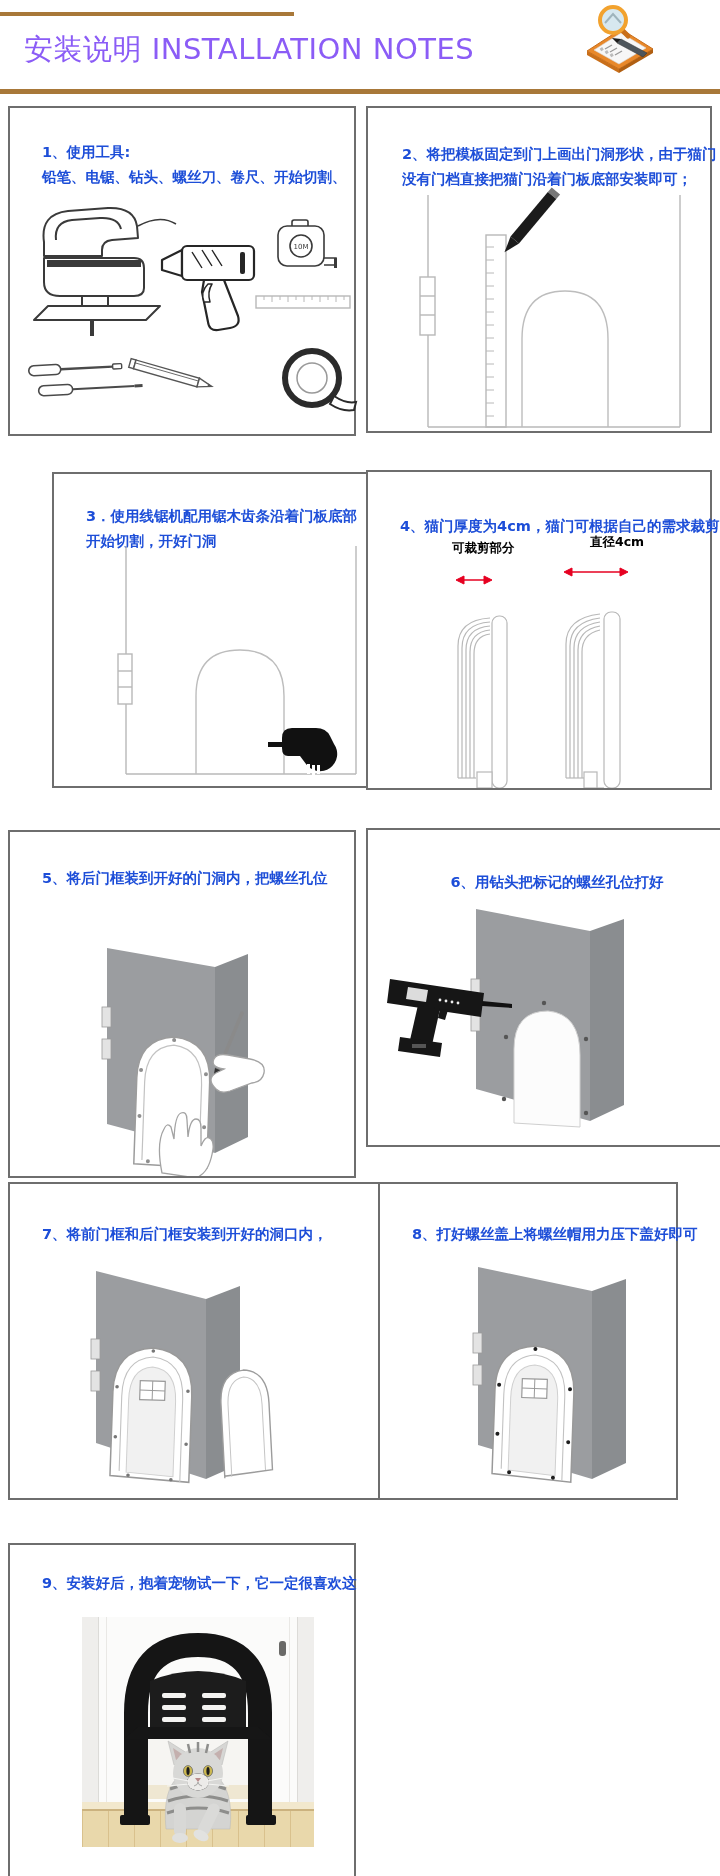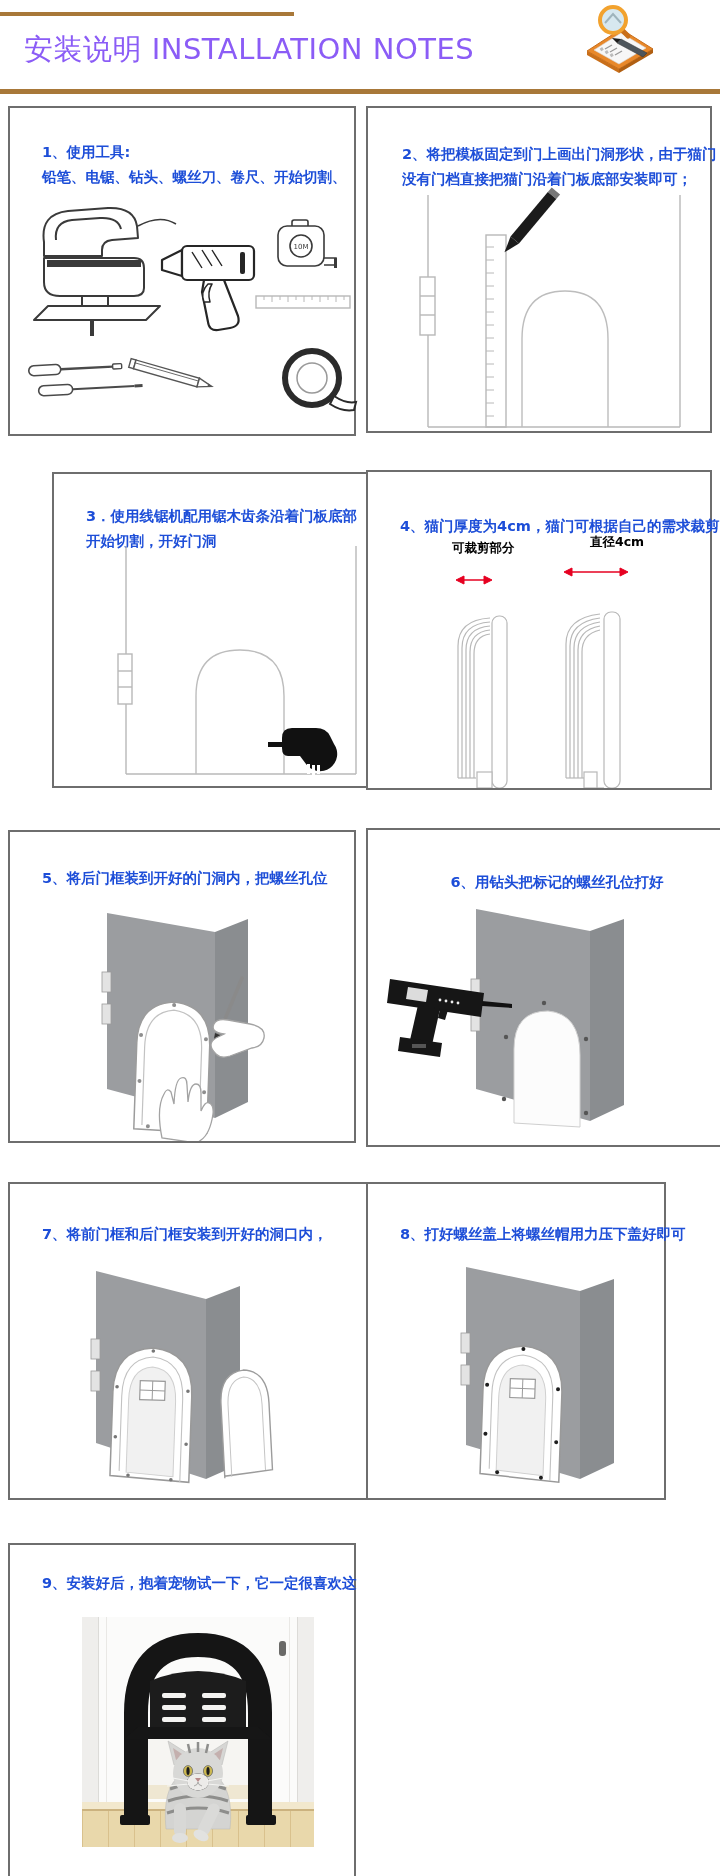--- a/index.html
+++ b/index.html
@@ -17,24 +17,24 @@
              margin:30px 18px 0 32px;}
   .step-text .line{white-space:nowrap;}
   .illu{position:absolute;left:0;bottom:0;display:block;}
   .center-text{text-align:center;margin-left:12px;margin-right:12px;}
   .red-label{position:absolute;color:#000000;font-size:12.5px;font-weight:700;white-space:nowrap;}
   
   #p1{left:8px;  top:106px;  width:348px;height:330px;}
   #p2{left:366px;top:106px;  width:346px;height:327px;}
   #p3{left:8px;  top:472px;  width:348px;height:316px;margin-left:44px;}
   #p4{left:366px;top:470px;  width:346px;height:320px;}
-  #p5{left:8px;  top:830px;  width:348px;height:313px;}
+  #p5{left:8px;  top:830px;  width:348px;height:348px;}
   #p6{left:366px;top:828px;  width:382px;height:319px;}
   #p7{left:8px;  top:1182px; width:400px;height:318px;}
-  #p8{left:366px;top:1182px; width:300px;height:318px;}
+  #p8{left:378px;top:1182px; width:300px;height:318px;}
   #p9{left:8px;  top:1543px; width:348px;height:358px;}
   #p1 .step-text{margin-top:32px;}
   #p2 .step-text{margin-top:34px;margin-left:34px;}
   #p4 .step-text{margin-top:42px;}
   #p5 .step-text{margin-top:34px;}
   #p6 .step-text{margin-top:40px;}
   #p7 .step-text{margin-top:38px;}
   #p8 .step-text{margin-top:38px;}
   #p9 .step-text{margin-top:26px;}
   

